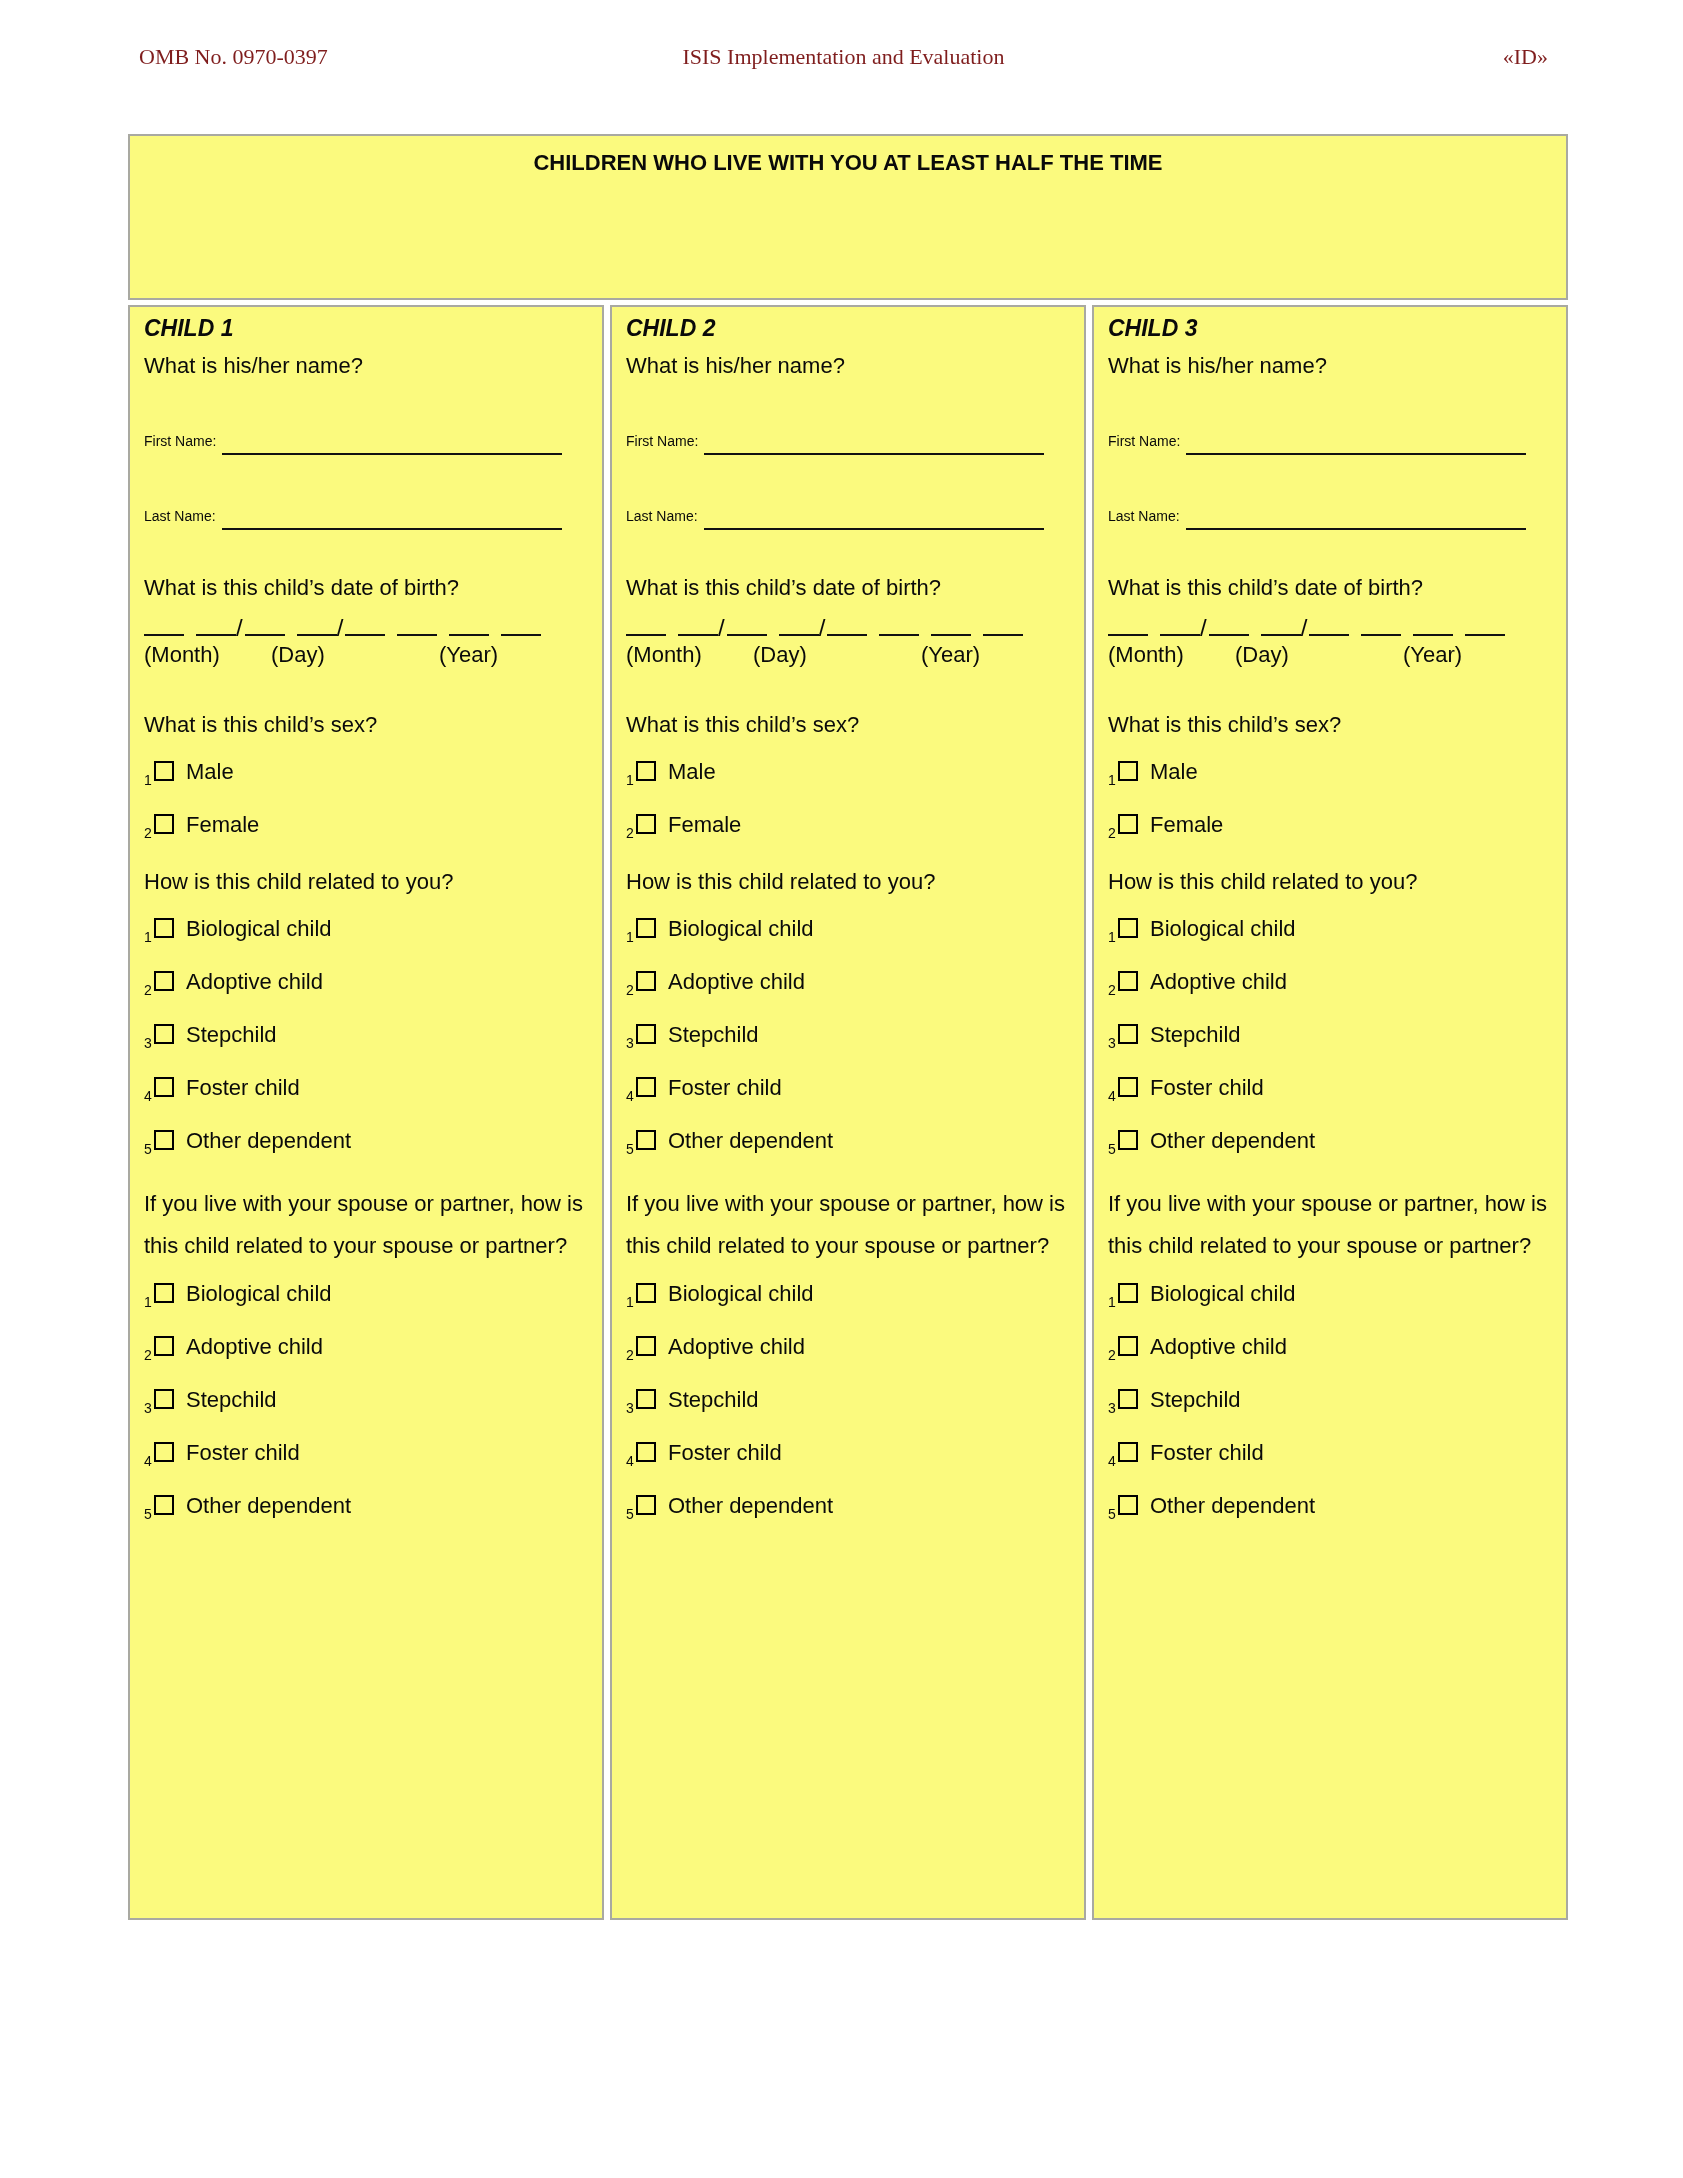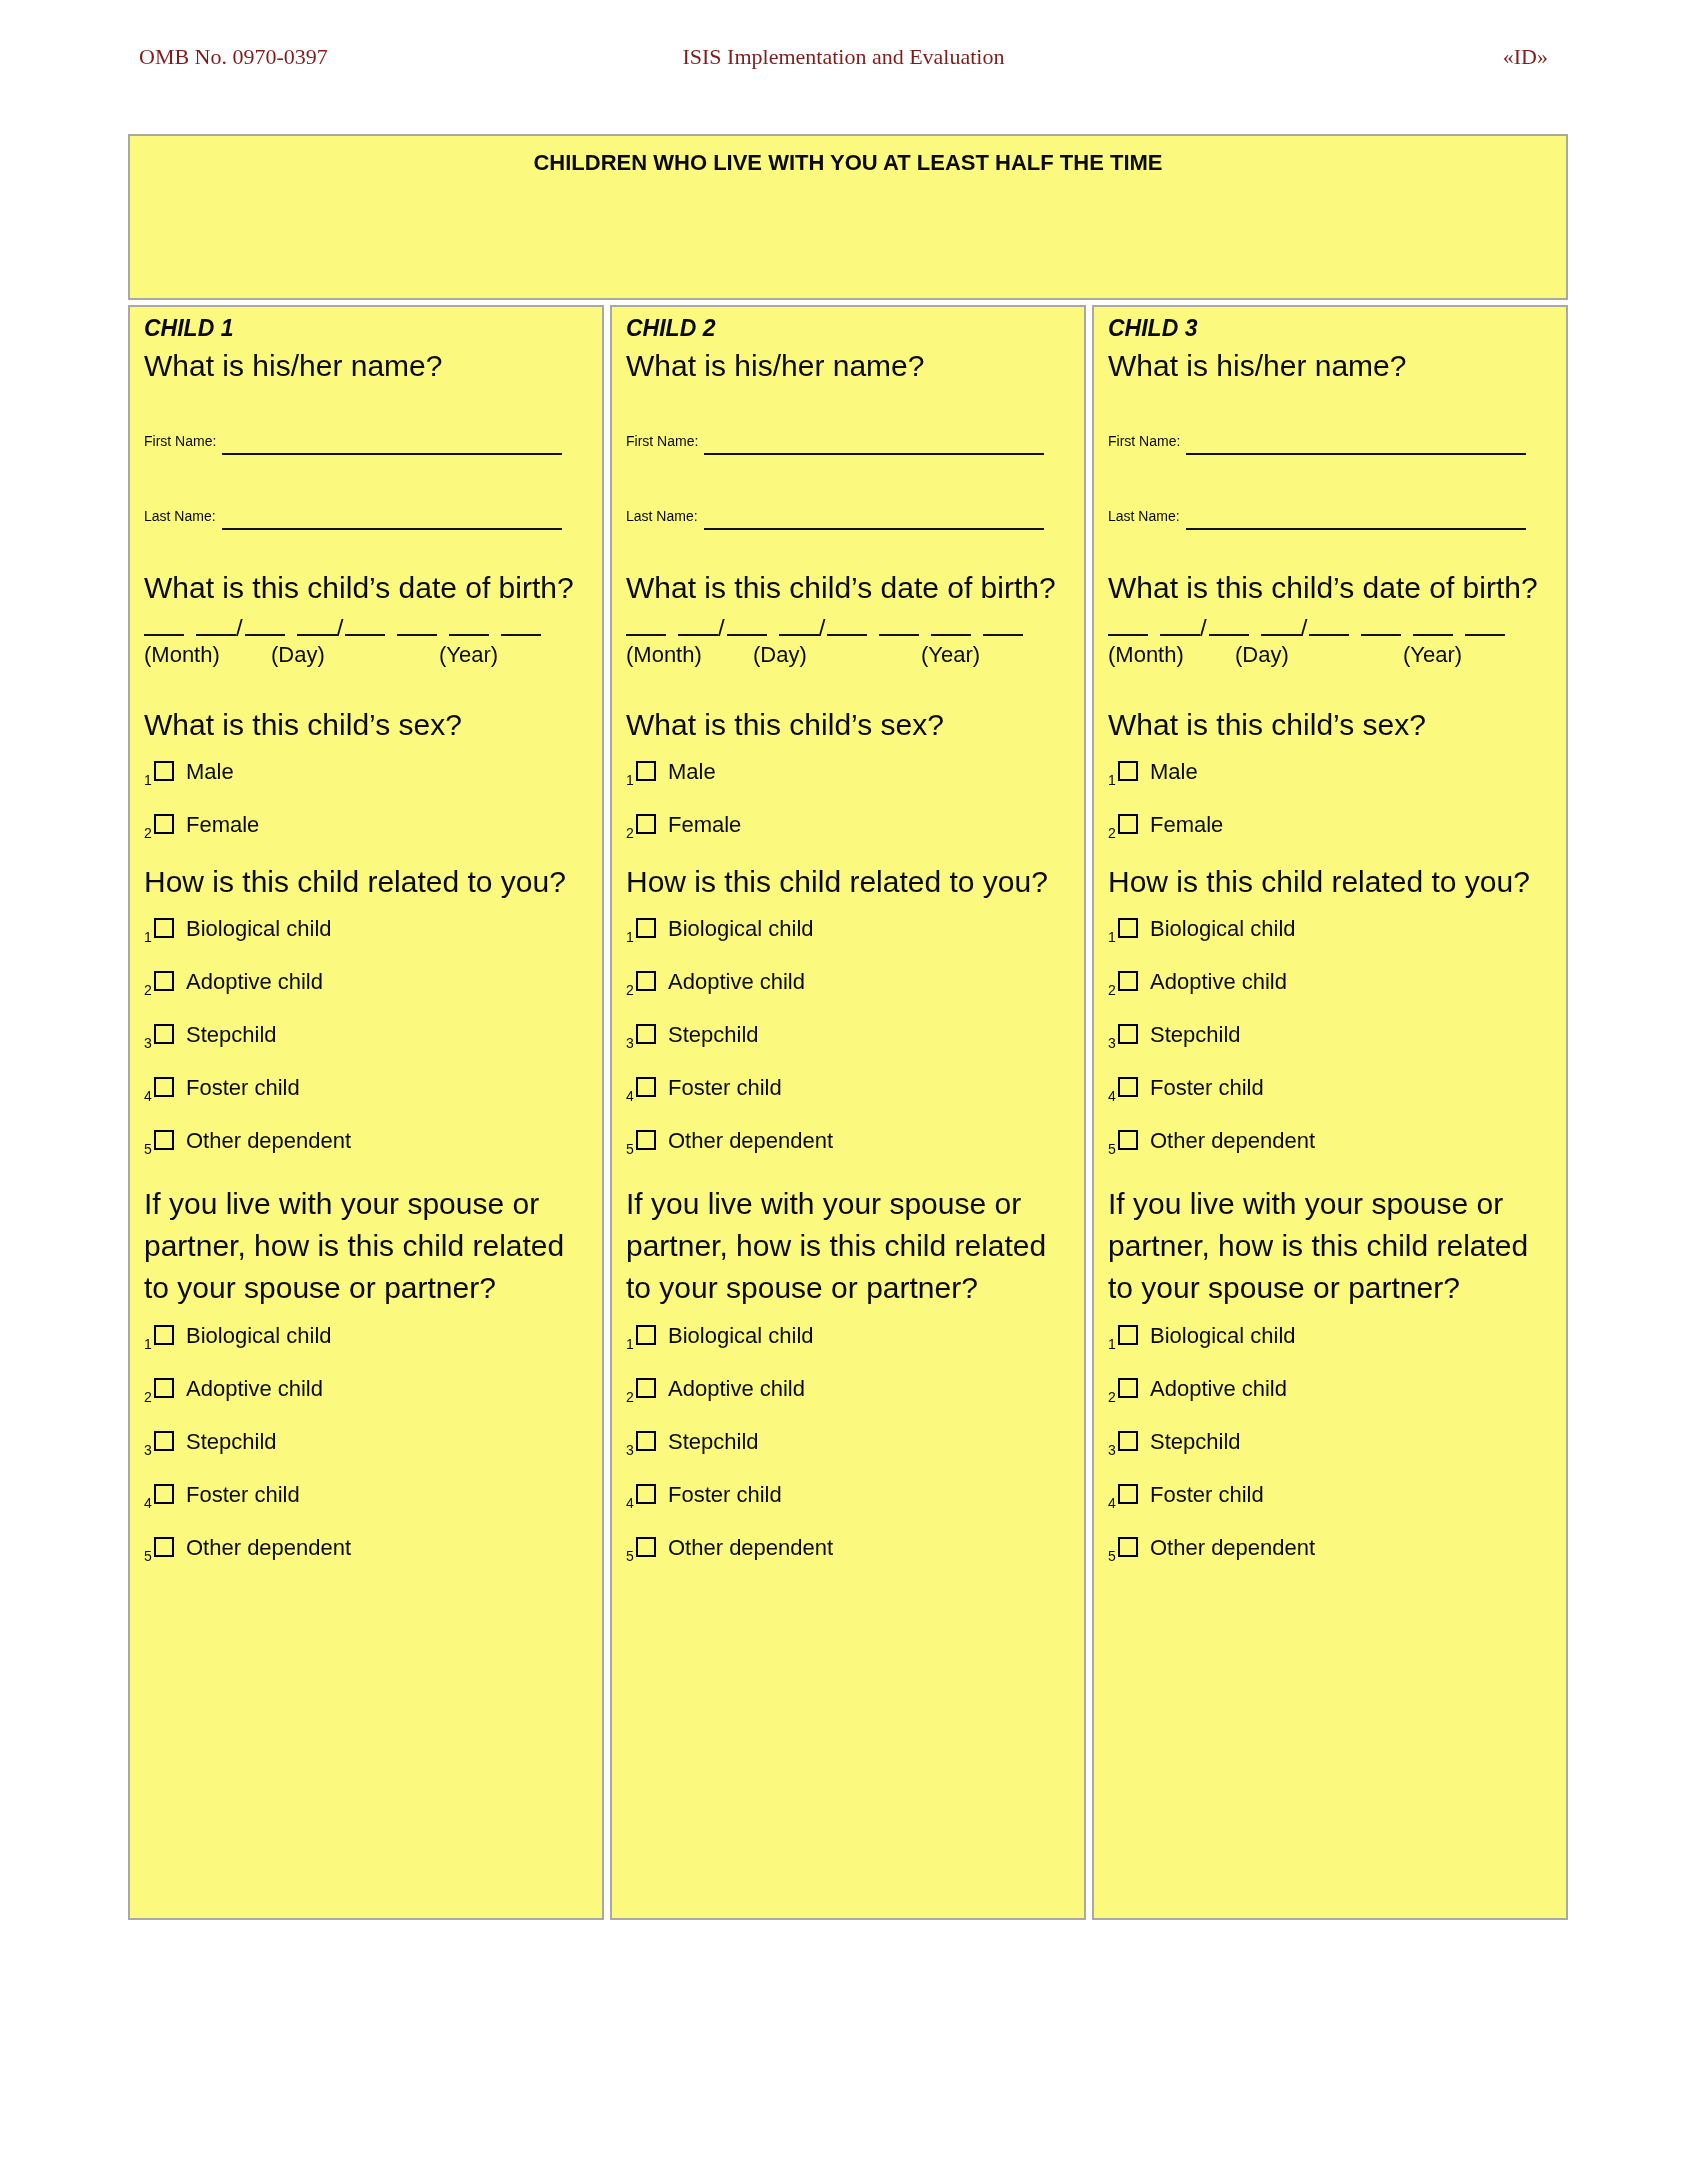--- a/index.html
+++ b/index.html
@@ -21,21 +21,21 @@
        box-sizing:border-box;height:166px;padding:8px 22px 0 22px;}
   .section-title{text-align:center;font-weight:bold;font-size:22px;margin:6px 0 10px 0;}
   .instruction{font-weight:bold;font-style:italic;font-size:26px;line-height:42px;
        margin:0;white-space:pre-wrap;}
 
   .columns{display:flex;gap:6px;margin-top:5px;height:1615px;border-radius:11px;}
   .col{flex:1;background:var(--hl,#fbfa7e);border:2px solid var(--bd,#a9a9a1);
        box-sizing:border-box;padding:6px 14px 0 14px;overflow:hidden;}
 
   .child-heading{font-size:23px;font-weight:bold;font-style:italic;margin:2px 0 9px 0;}
-  .q{font-size:30px;line-height:29px;margin:0;}
+  .q{font-size:22px;line-height:29px;margin:0;}
   .qname{margin-bottom:47px;}
   .field-row{display:flex;align-items:flex-end;font-size:14px;line-height:28px;}
   .row-first{margin-bottom:47px;}
   .row-last{margin-bottom:43px;}
   .blank{flex:1;border-bottom:2px solid #111;height:24px;margin-left:6px;margin-right:26px;}
   .qdob{margin-bottom:12px;}
   .dob-line{height:24px;margin-bottom:4px;white-space:nowrap;}
   .seg{display:inline-block;width:40px;height:20px;border-bottom:2px solid #111;margin-right:12px;}
   .seg.tight{margin-right:0;}
   .slash{font-size:24px;display:inline-block;margin-right:2px;}

